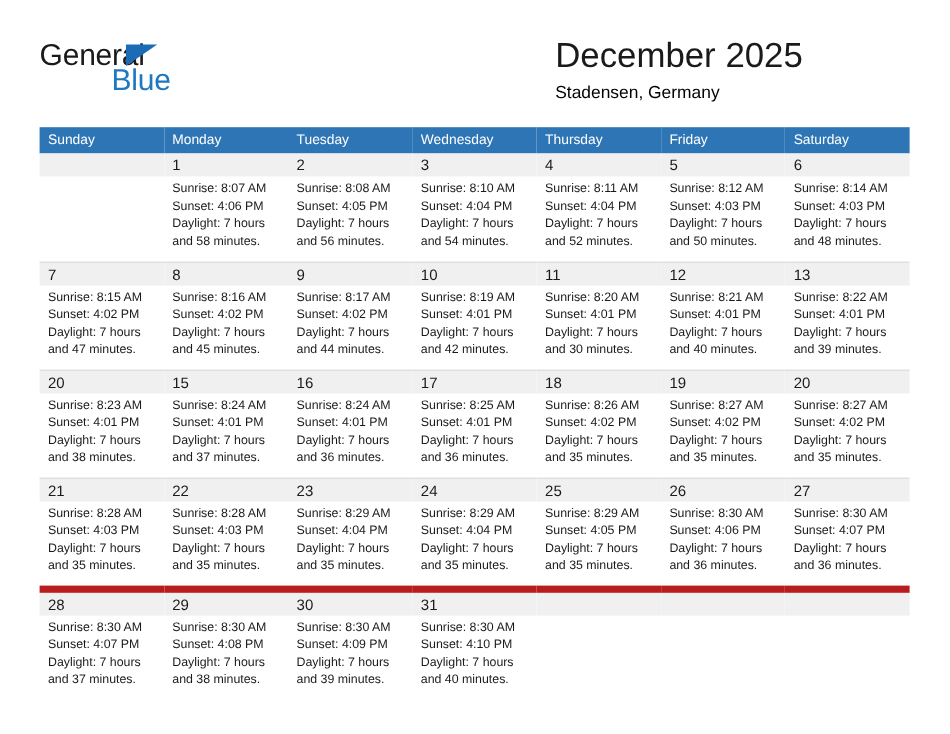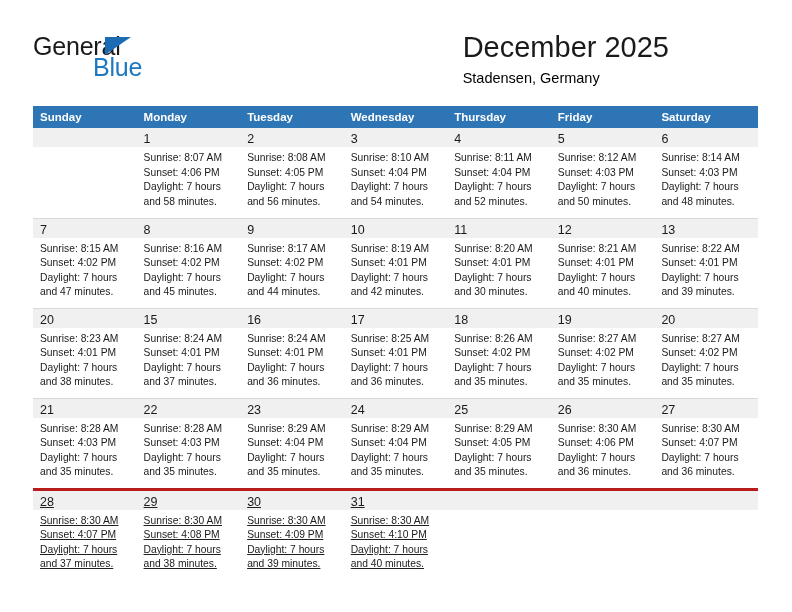--- a/index.html
+++ b/index.html
@@ -94,42 +94,41 @@
   }
   table.cal {
     border-collapse: collapse;
     table-layout: fixed;
     width: 725px;
   }
   table.cal th {
     background: #2e75b6;
     color: #ffffff;
     font-size: 11.5px;
-    font-weight: bold;
+    font-weight: normal;
     text-align: left;
     padding: 4px 0 5px 7px;
     height: 13px;
     border: none;
   }
   table.cal td {
     width: 103.57px;
     vertical-align: top;
     padding: 0;
     border: none;
     background: #ffffff;
   }
   tr.week {
     height: 90px;
   }
   tr.week.sep > td {
     border-top: 1px solid #d9d9d9;
   }
   tr.week.bluesep > td {
-    border-top: 3px solid #b91c1c;
-    text-decoration: underline;
+    border-top: 6px solid #b91c1c;
   }
   .cell {
     height: 89px;
     box-sizing: border-box;
   }
   .daynum-band {
     background: #f0f0f0;
     height: 19px;
     padding: 1px 0 0 7px;
     box-sizing: border-box;

